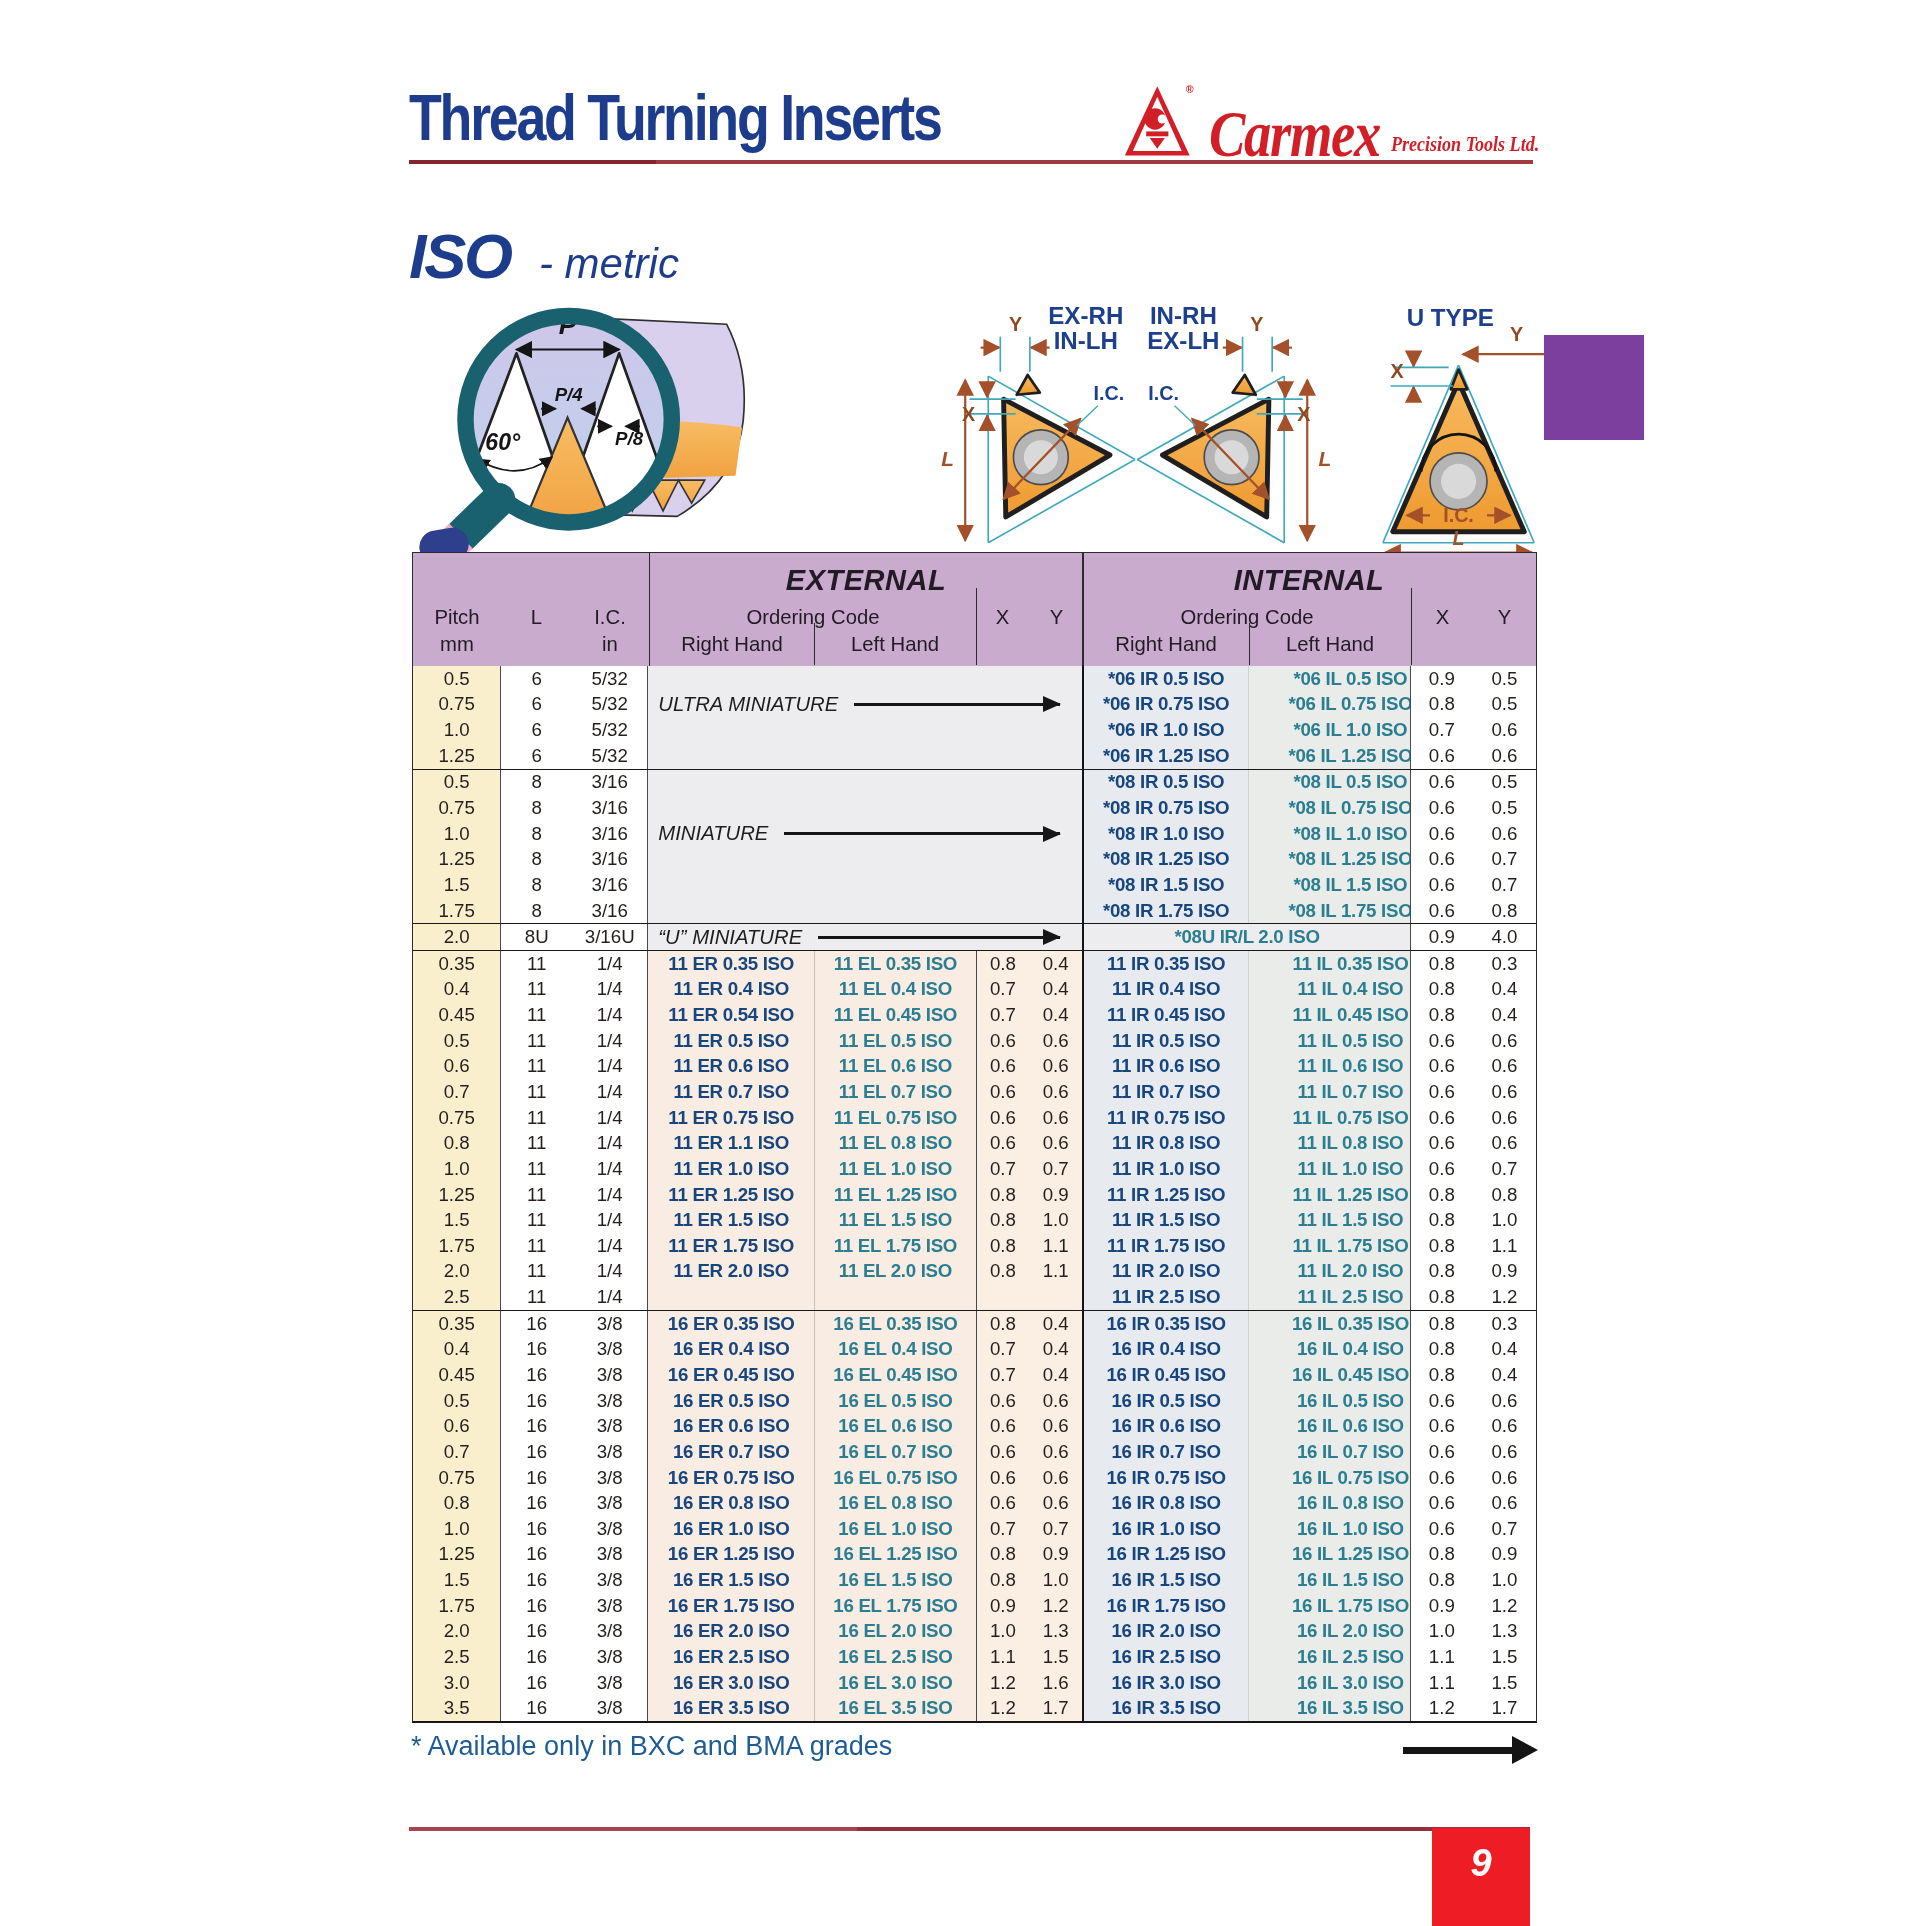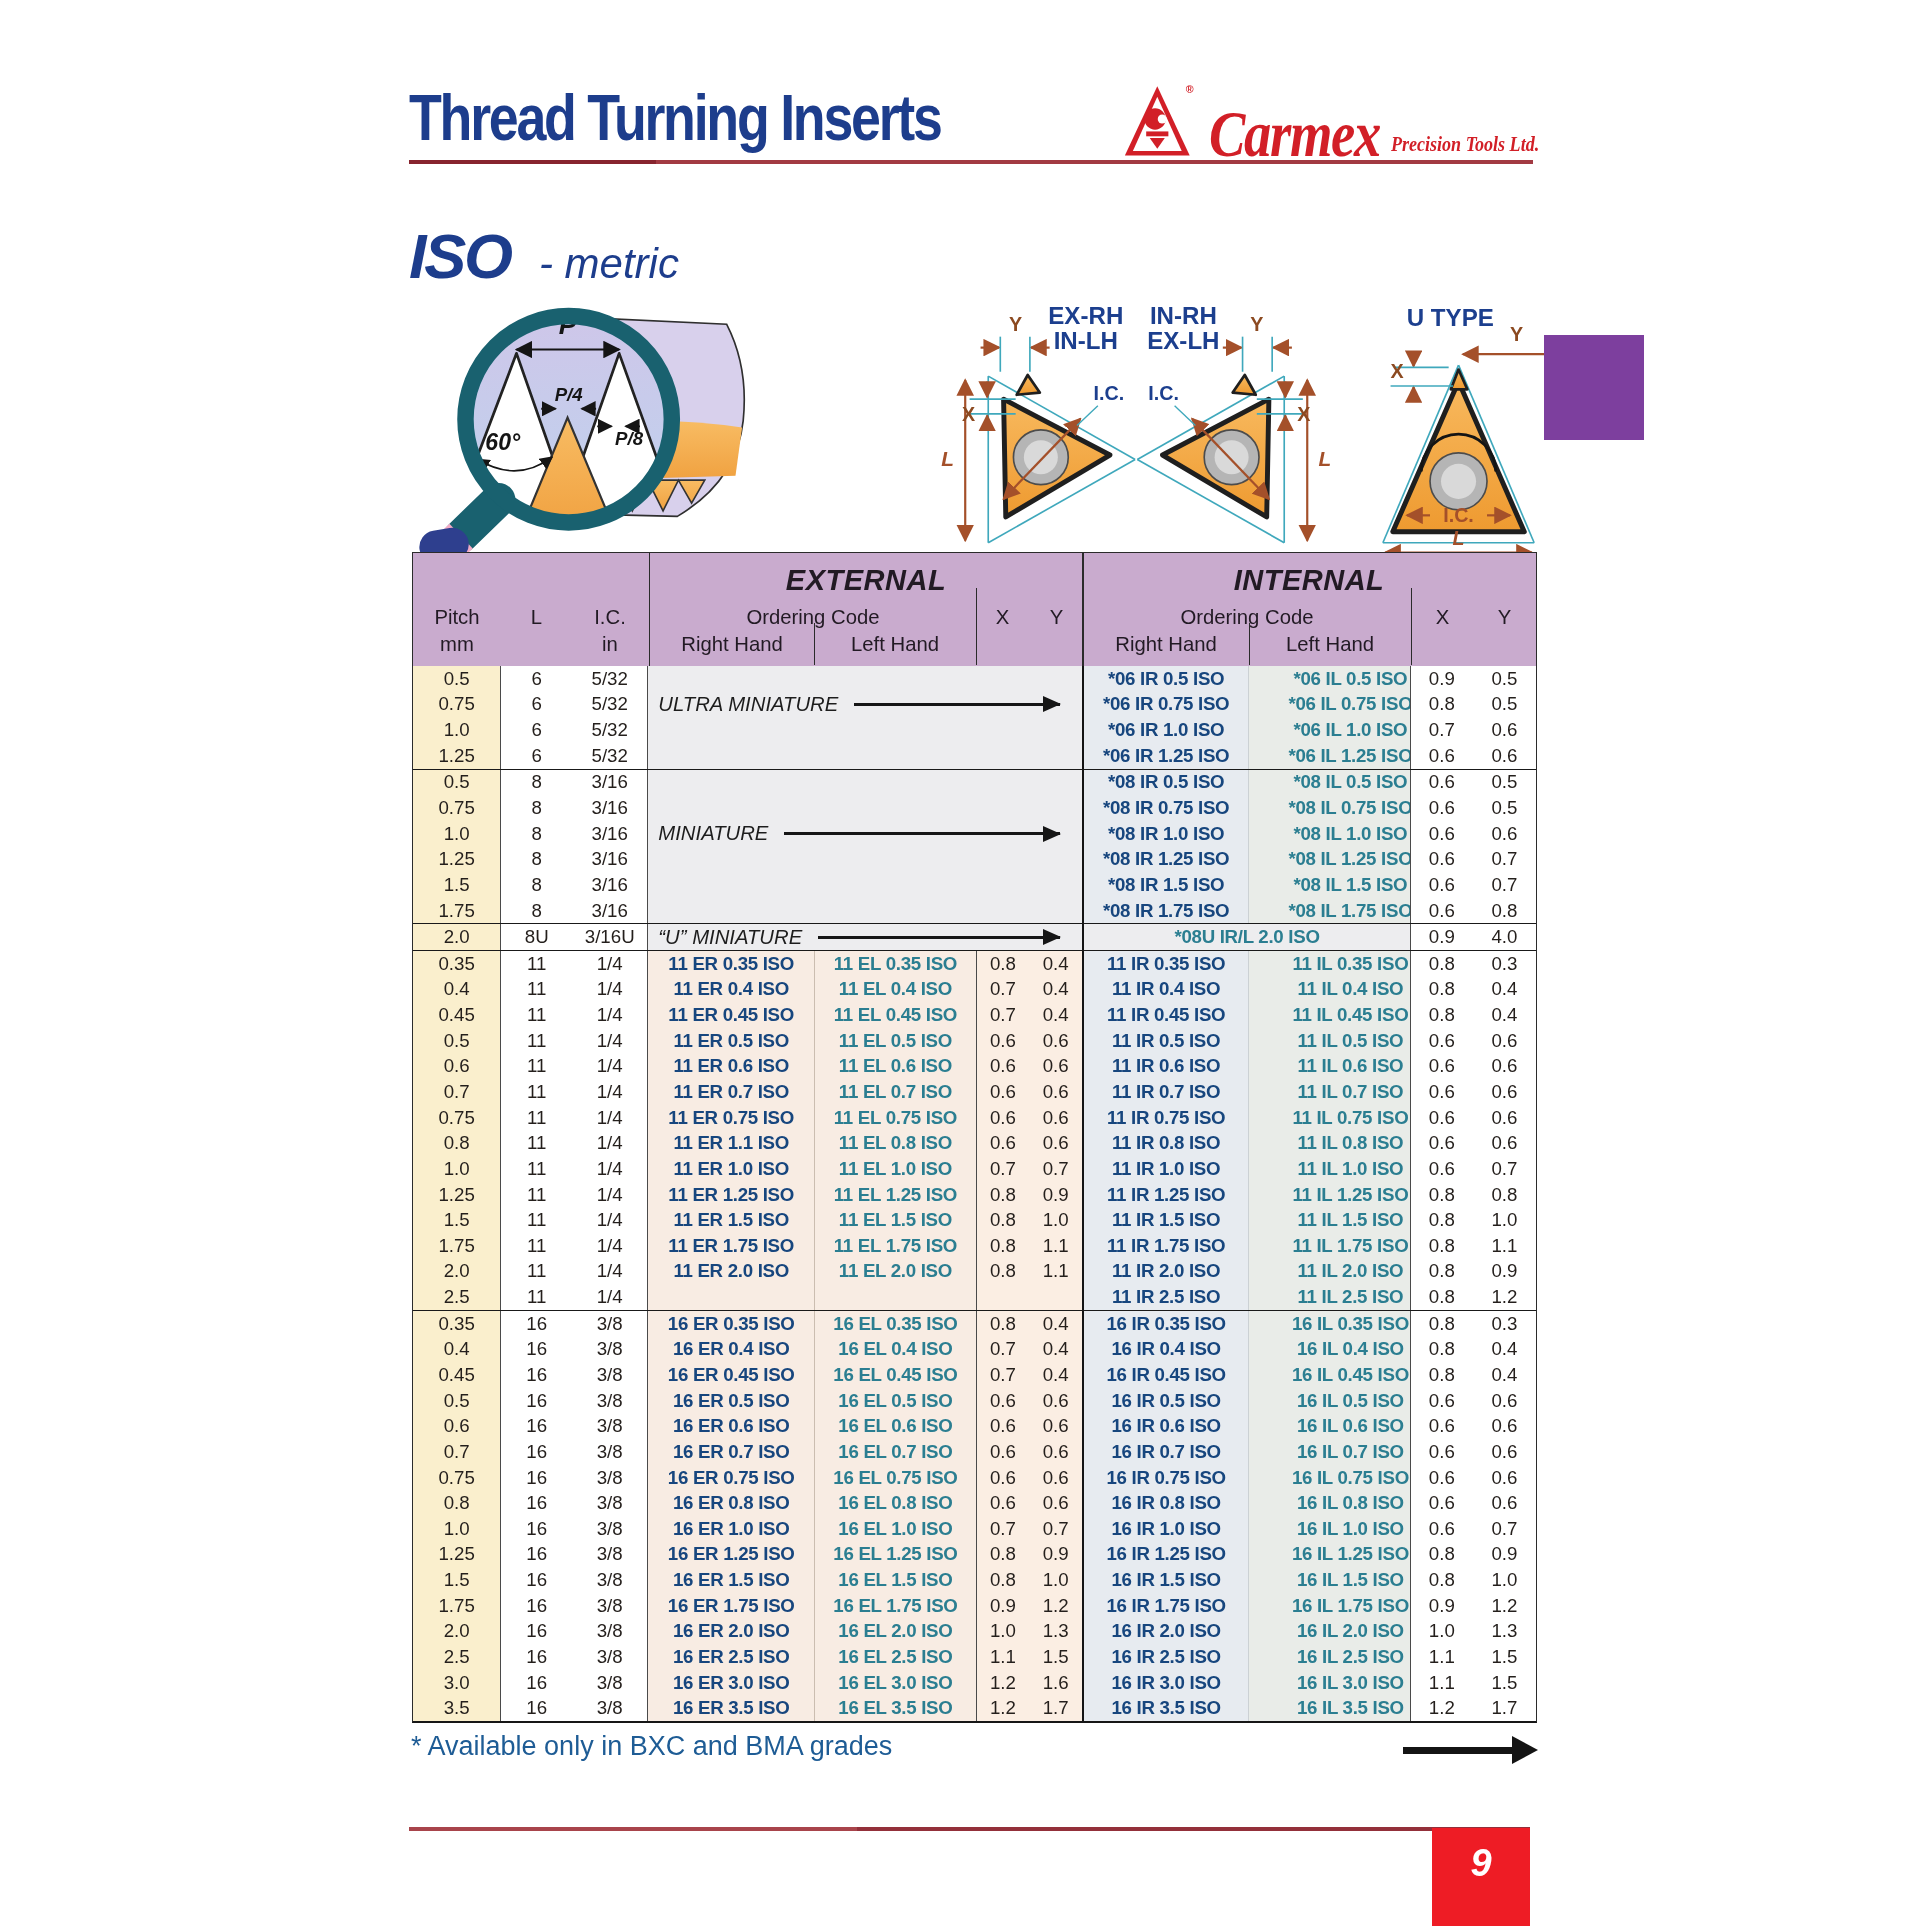--- a/index.html
+++ b/index.html
@@ -591,21 +591,21 @@
             <div class="cell c-pitch">
               <span>0.45</span>
             </div>
             <div class="cell c-l">
               <span>11</span>
             </div>
             <div class="cell c-ic">
               <span>1/4</span>
             </div>
             <div class="cell c-er">
-              <span class="code navy">11 ER 0.45 ISO</span>
+              <span class="code navy">11 ER 0.54 ISO</span>
             </div>
             <div class="cell c-el">
               <span class="code teal">11 EL 0.45 ISO</span>
             </div>
             <div class="cell c-ex">
               <span>0.7</span>
             </div>
             <div class="cell c-ey">
               <span>0.4</span>
             </div>

